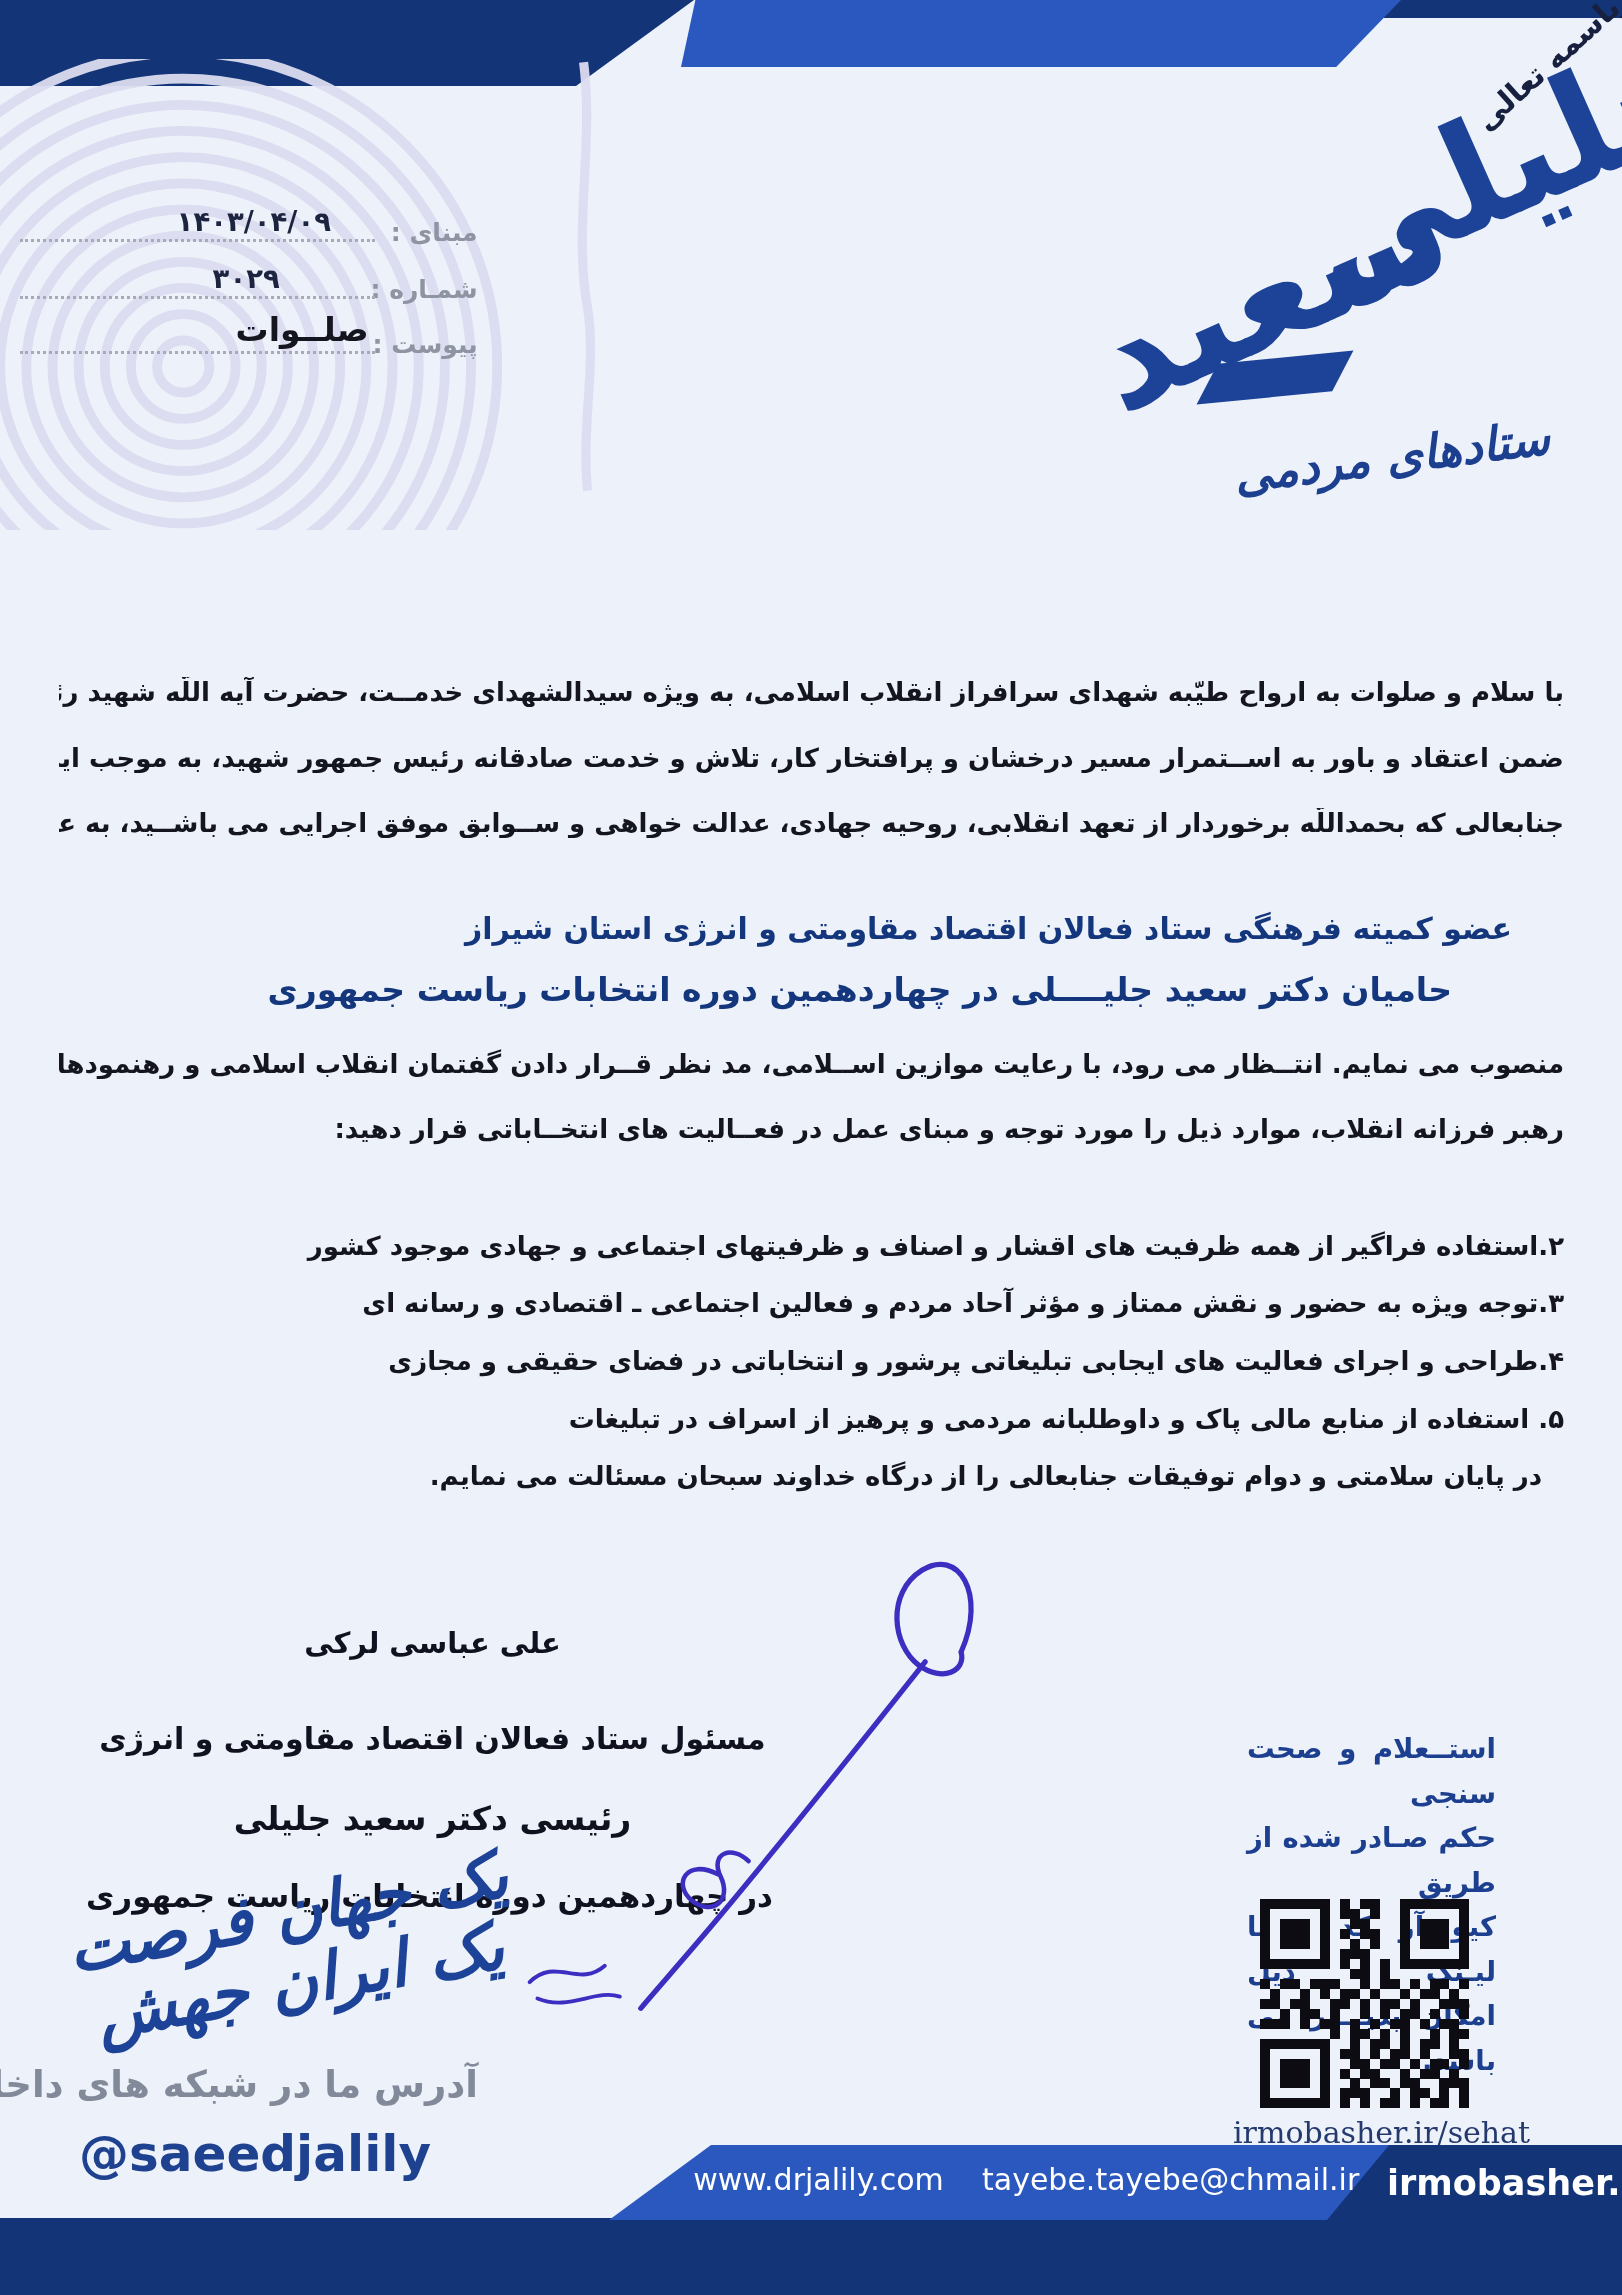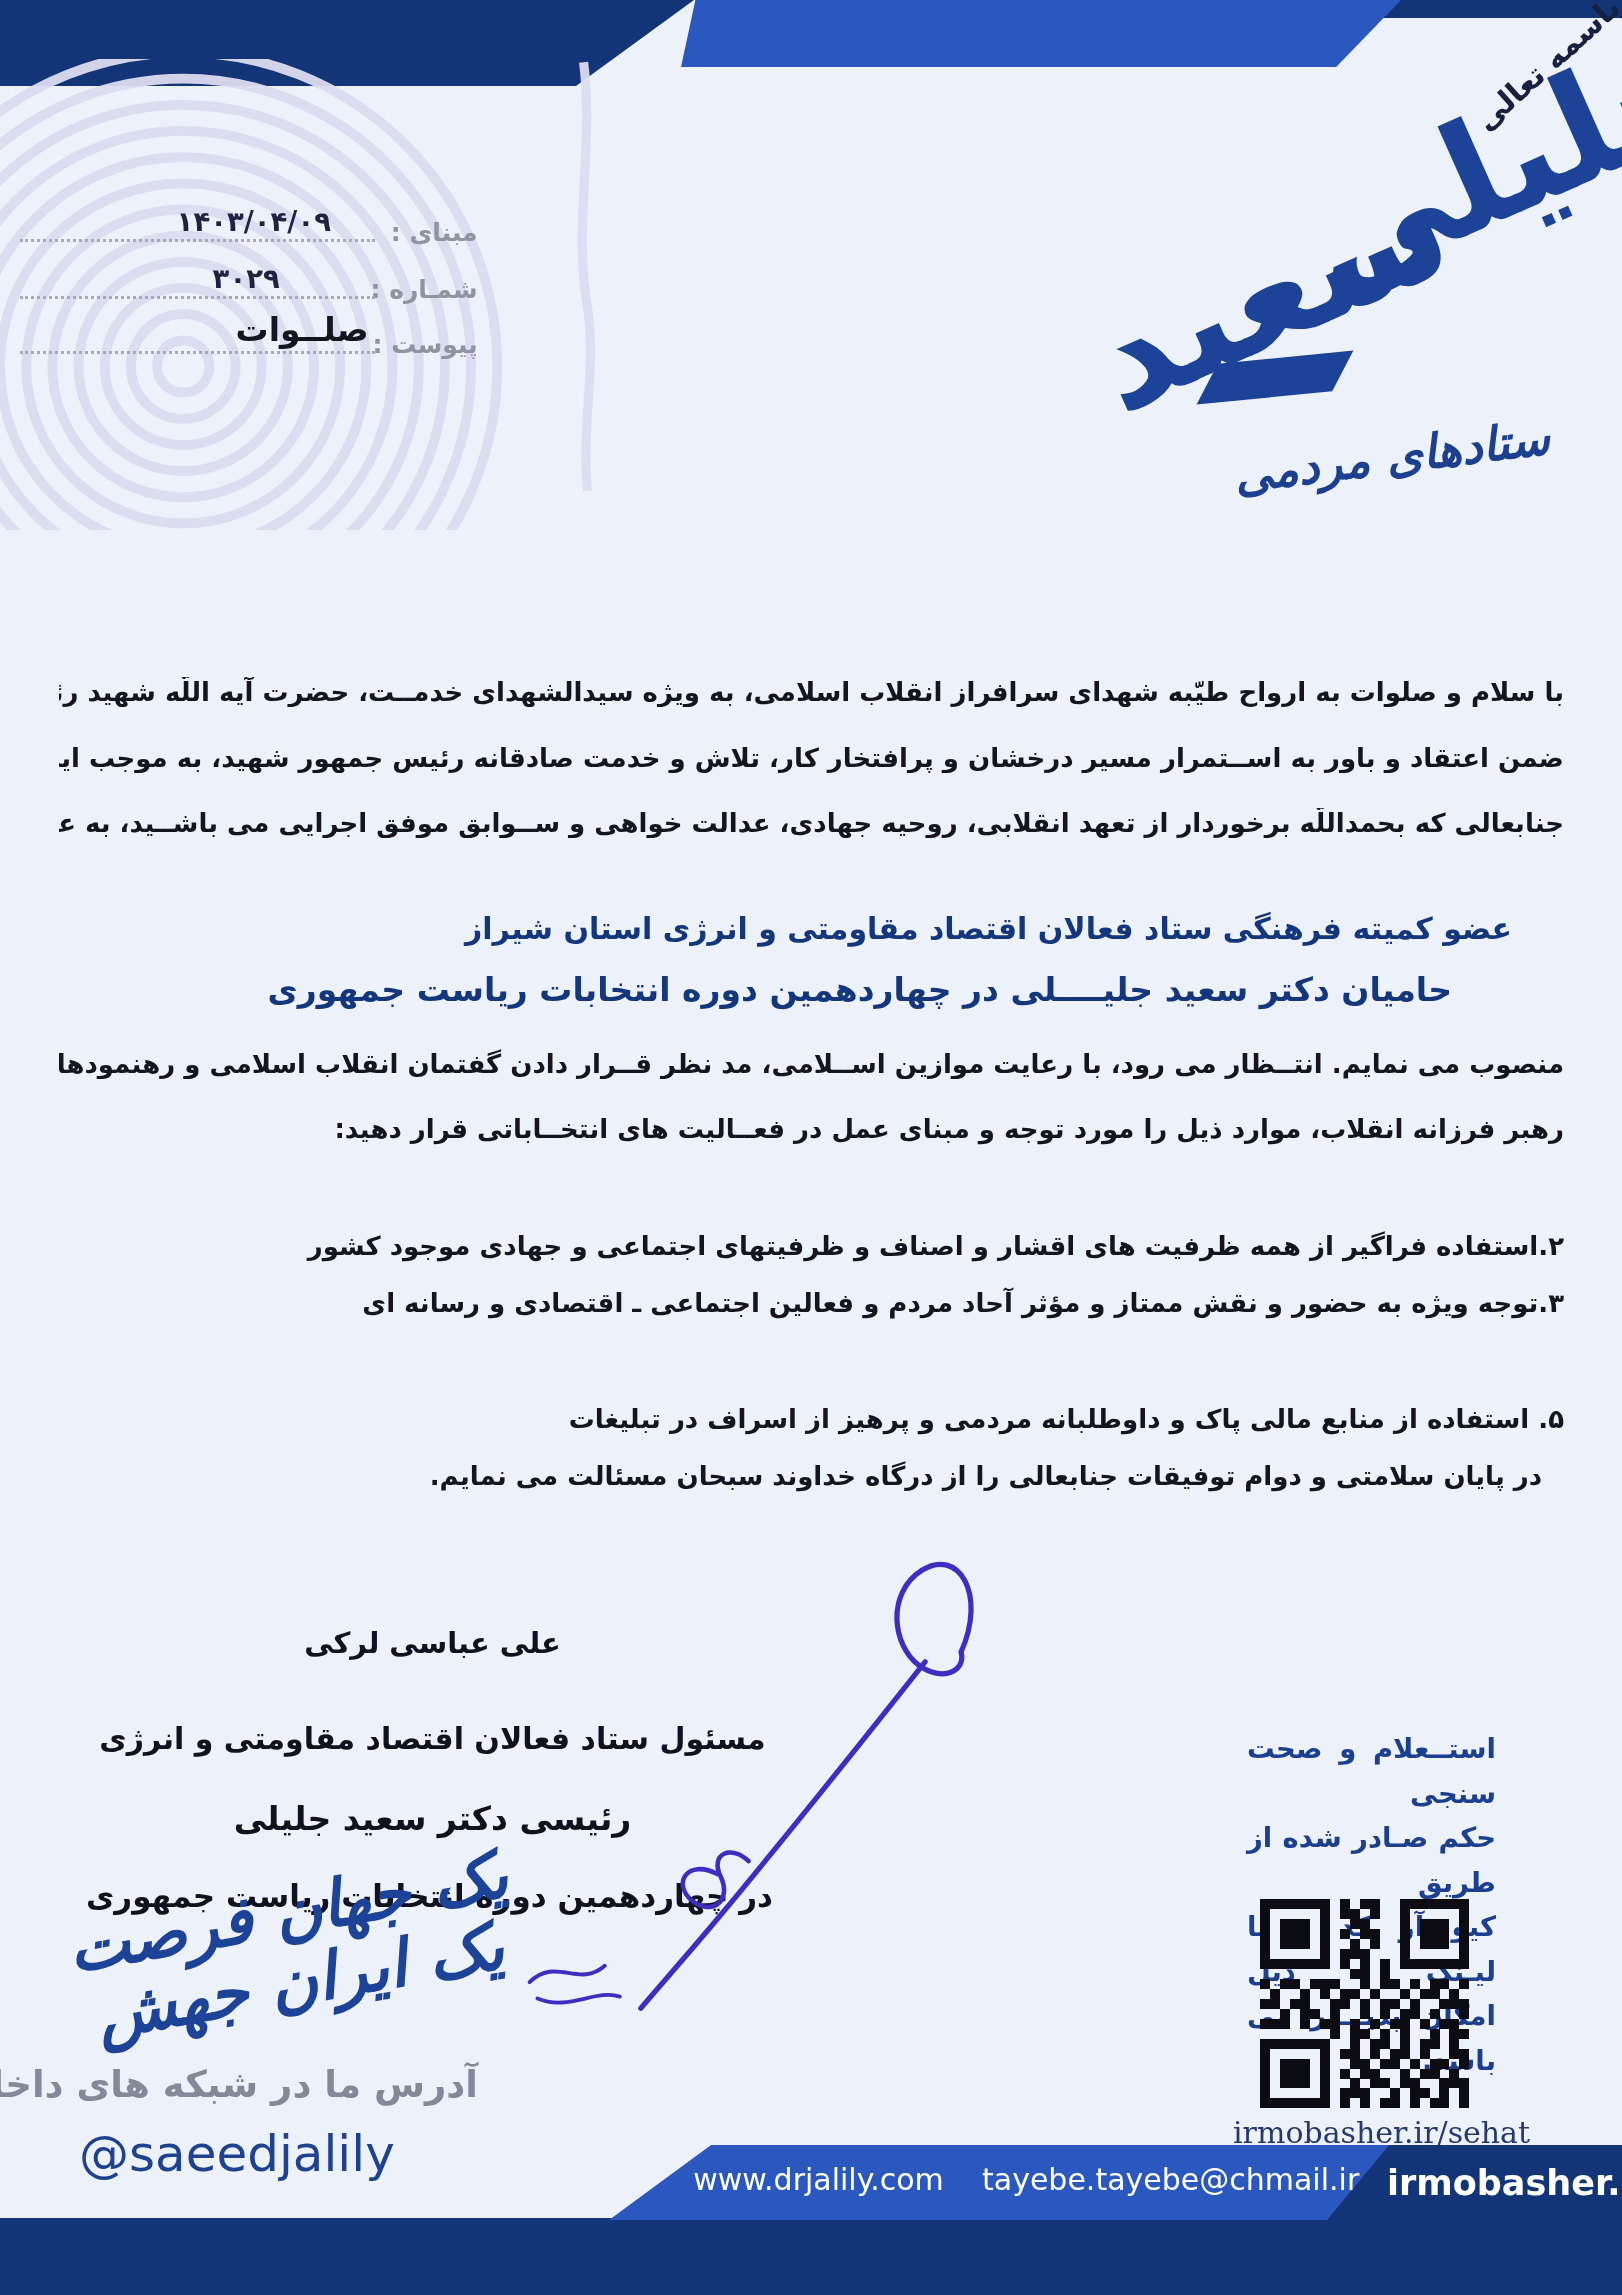--- a/index.html
+++ b/index.html
@@ -40,21 +40,21 @@
   .qr-box{left:1260px;top:1899px;width:209px;height:209px;}
   .qm{position:absolute;width:10.2px;height:10.2px;background:#0c0c12;}
   .qr-link{left:1233px;top:2115px;width:262px;text-align:center;
       font-family:"DejaVu Serif",serif;font-size:30px;color:#243a6e;}
   
   .slogan{left:39px;top:1877px;width:510px;transform:rotate(-10deg);
       font-size:65px;line-height:1.08;font-weight:700;font-style:italic;
       color:#1d4398;text-align:center;}
   .social-caption{left:59px;top:2063px;width:419px;text-align:center;
       font-size:37px;font-weight:600;color:#828a9a;}
-  .social-handle{left:79px;top:2125px;font-size:50px;font-weight:400;color:#1e4190;}
+  .social-handle{left:79px;top:2125px;font-size:50px;font-weight:700;color:#1e4190;}
   
   .ftr-base{left:0;top:2218px;width:1623px;height:77px;background:#133578;}
   .ftr-royal{left:609px;top:2145px;width:785px;height:75px;background:#2b58bf;
       clip-path:polygon(13% 0,100% 0,92% 100%,0 100%);}
   .ftr-navy-right{left:1327px;top:2145px;width:296px;height:75px;background:#133578;
       clip-path:polygon(21% 0,100% 0,100% 100%,0 100%);}
   .ftr-text{color:#ffffff;font-size:30px;text-align:center;top:2162px;}
   .ftr-site{left:1387px;top:2163px;width:222px;color:#ffffff;font-size:35px;
       font-weight:700;text-align:center;}
 </style>
@@ -114,20 +114,21 @@
   <div class="abs fa body-line nowrap" style="top:808px;">جنابعالی که بحمداللّه برخوردار از تعهد انقلابی، روحیه جهادی، عدالت خواهی و ســوابق موفق اجرایی می باشــید، به عنــوان :</div>
 
   <div class="abs fa title-line nowrap" style="right:171px;top:970px;font-size:33px;">حامیان دکتر سعید جلیــــلی در چهاردهمین دوره انتخابات ریاست جمهوری</div>
   <div class="abs fa title-line nowrap" style="right:111px;top:911px;font-size:30px;">عضو کمیته فرهنگی ستاد فعالان اقتصاد مقاومتی و انرژی استان شیراز</div>
 
   <div class="abs fa body-line nowrap" style="top:1049px;">منصوب می نمایم. انتــظار می رود، با رعایت موازین اســلامی، مد نظر قــرار دادن گفتمان انقلاب اسلامی و رهنمودهای</div>
   <div class="abs fa list-line nowrap" style="top:1114px;">رهبر فرزانه انقلاب، موارد ذیل  را مورد توجه و مبنای عمل در فعــالیت های انتخــاباتی قرار دهید:</div>
 
   <div class="abs fa list-line nowrap" style="top:1231px;">۲.استفاده فراگیر از همه ظرفیت های اقشار و اصناف و ظرفیتهای اجتماعی و جهادی موجود کشور</div>
   <div class="abs fa list-line nowrap" style="top:1288px;">۳.توجه ویژه به حضور و نقش ممتاز و مؤثر آحاد مردم و فعالین اجتماعی ـ اقتصادی و رسانه ای</div>
+  <div class="abs fa list-line nowrap" style="top:1346px;">۴.طراحی و اجرای فعالیت های ایجابی تبلیغاتی پرشور و انتخاباتی در فضای حقیقی و مجازی</div>
   <div class="abs fa list-line nowrap" style="top:1404px;">۵. استفاده از منابع مالی پاک و داوطلبانه مردمی و پرهیز از اسراف در تبلیغات</div>
   <div class="abs fa list-line nowrap" style="top:1461px;right:81px;">در پایان سلامتی و دوام توفیقات جنابعالی را از درگاه خداوند سبحان مسئالت می نمایم.</div>
 
   <div class="abs fa sig-line nowrap" style="top:1626px;font-size:29px;">علی عباسی لرکی</div>
   <div class="abs fa sig-line nowrap" style="top:1721px;font-size:30px;">مسئول ستاد فعالان اقتصاد مقاومتی و انرژی</div>
   <div class="abs fa sig-line nowrap" style="top:1799px;font-size:33px;">رئیسی دکتر سعید جلیلی</div>
   <div class="abs fa sig-line nowrap" style="top:1878px;font-size:31px;">در چهاردهمین دوره انتخابات ریاست جمهوری</div>
 
   <svg class="abs" style="left:510px;top:1531px;" width="523" height="497" viewBox="0 0 800 760">
     <g fill="none" stroke="#3d2ec2" stroke-linecap="round">

